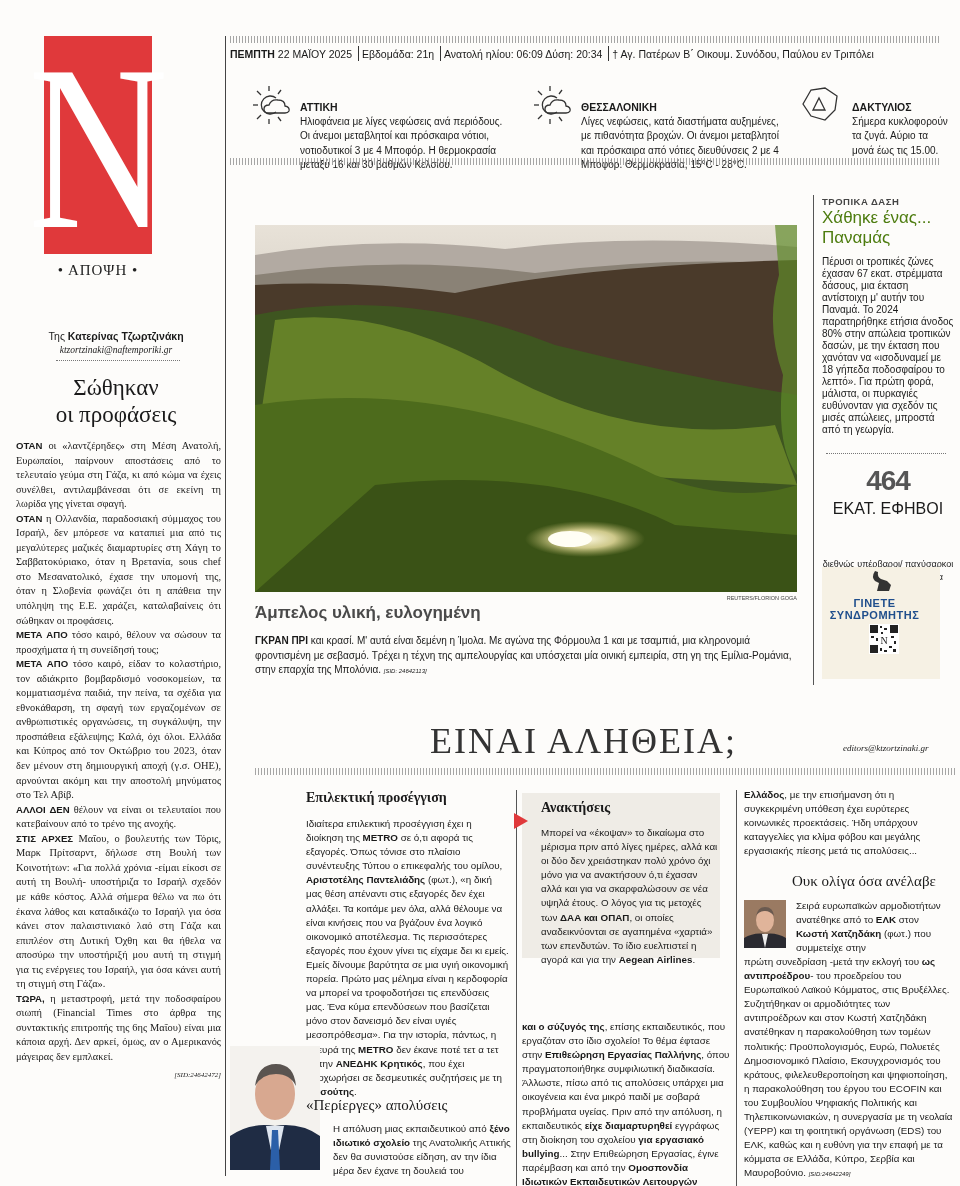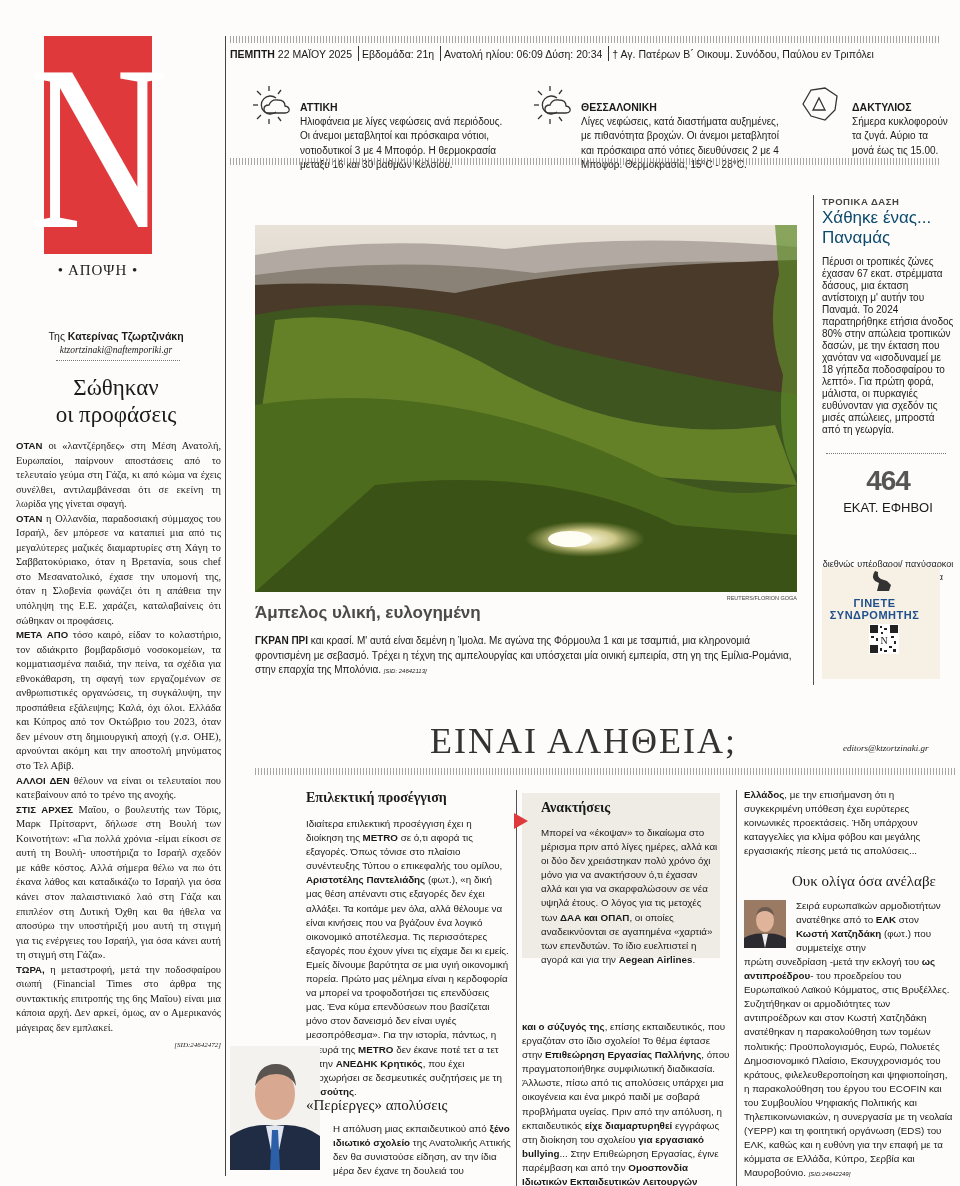--- a/index.html
+++ b/index.html
@@ -36,25 +36,25 @@
   
   #photo { left: 255px; top: 225px; width: 542px; height: 367px; overflow: hidden; background: #3d4a22; }
   #photo-credit { left: 700px; top: 595px; width: 97px; text-align: right; font-size: 5.5px; color:#444; }
   #photo-title { left: 255px; top: 603px; font-size: 17px; font-weight: bold; color:#4a4a4a; }
   #photo-body { left: 255px; top: 634px; width: 550px; font-size: 10px; line-height: 14.5px; }
   #photo-body .sid { font-size: 6px; font-style: italic; }
 
   
   #side-rule { left: 813px; top: 195px; width: 1px; height: 490px; background:#555; }
   #trop-kicker { left: 822px; top: 196px; font-size: 9.5px; font-weight: bold; color:#444; letter-spacing: .5px; }
-  #trop-title { left: 822px; top: 208px; font-size: 17px; line-height: 20px; color:#0c4a6e; }
+  #trop-title { left: 822px; top: 208px; font-size: 17px; line-height: 20px; color:#4d7c0f; }
   #trop-body { left: 822px; top: 256px; width: 132px; font-size: 10px; line-height: 12px; }
   #trop-dots { left: 826px; top: 453px; width: 120px; border-top: 1px dotted #777; }
   #stat-num { left: 822px; top: 465px; width: 132px; text-align:center; font-size: 28px; font-weight: bold; color:#555; letter-spacing: -1px; }
-  #stat-label { left: 822px; top: 500px; width: 132px; text-align:center; font-size: 13px; }
+  #stat-label { left: 822px; top: 500px; width: 132px; text-align:center; font-size: 16px; }
   #stat-body { left: 822px; top: 519px; width: 132px; text-align:center; font-size: 9px; line-height: 13px; margin-top: 39px; }
   #sub-box { left: 822px; top: 567px; width: 118px; height: 112px; background: #f6f1e4; }
   #sub-text { left: 822px; top: 597px; width: 105px; text-align:center; font-size: 11px; font-weight: bold; color:#1f4e8c; line-height: 12px; letter-spacing: .5px; }
   #qr { left: 869px; top: 624px; width: 30px; height: 30px; }
 
   
   #ea-title { left: 430px; top: 720px; font-family: "Liberation Serif", serif; font-size: 36px; letter-spacing: 2px; color:#333; font-weight: normal; }
   #ea-email { left: 843px; top: 743px; font-size: 9px; font-style: italic; font-family: "Liberation Serif", serif; }
   #ea-rule { left: 255px; top: 768px; width: 700px; }
   .vrule { width: 1px; background:#555; }
@@ -97,20 +97,21 @@
 </div>
 <div id="byline-email" class="abs">ktzortzinaki@naftemporiki.gr</div>
 <div id="byline-dots" class="abs"></div>
 <div id="op-title" class="abs">
   <div>Σώθηκαν</div>
   <div>οι προφάσεις</div>
 </div>
 <div id="op-body" class="abs">
     <p><span class="lead">ΟΤΑΝ</span><span> οι «λαντζέρηδες» στη Μέση Ανατολή, Ευρωπαίοι, παίρνουν αποστάσεις από το τελευταίο γεύμα στη Γάζα, κι από κώμα να έχεις συνέλθει, αντιλαμβάνεσαι ότι σε εκείνη τη λωρίδα γης γίνεται σφαγή.</span></p>
     <p><span class="lead">ΟΤΑΝ</span><span> η Ολλανδία, παραδοσιακή σύμμαχος του Ισραήλ, δεν μπόρεσε να καταπιεί μια από τις μεγαλύτερες μαζικές διαμαρτυρίες στη Χάγη το Σαββατοκύριακο, όταν η Βρετανία, sous chef στο Μεσανατολικό, έχασε την υπομονή της, όταν η Σλοβενία φωνάζει ότι η απάθεια την υπόληψη της Ε.Ε. χαράζει, καταλαβαίνεις ότι σώθηκαν οι προφάσεις.</span></p>
+    <p><span class="lead">ΜΕΤΑ ΑΠΟ</span><span> τόσο καιρό, θέλουν να σώσουν τα προσχήματα ή τη συνείδησή τους;</span></p>
     <p><span class="lead">ΜΕΤΑ ΑΠΟ</span><span> τόσο καιρό, είδαν το κολαστήριο, τον αδιάκριτο βομβαρδισμό νοσοκομείων, τα κομματιασμένα παιδιά, την πείνα, τα σχέδια για εθνοκάθαρση, τη σφαγή των εργαζομένων σε ανθρωπιστικές οργανώσεις, τη συγκάλυψη, την προσπάθεια εξάλειψης; Καλά, όχι όλοι. Ελλάδα και Κύπρος από τον Οκτώβριο του 2023, όταν δεν μένουν στη δημιουργική αποχή (γ.σ. ΟΗΕ), αρνούνται ακόμη και την αποστολή μηνύματος στο Τελ Αβίβ.</span></p>
     <p><span class="lead">ΑΛΛΟΙ ΔΕΝ</span><span> θέλουν να είναι οι τελευταίοι που κατεβαίνουν από το τρένο της ανοχής.</span></p>
     <p><span class="lead">ΣΤΙΣ ΑΡΧΕΣ</span><span> Μαΐου, ο βουλευτής των Τόρις, Μαρκ Πρίτσαρντ, δήλωσε στη Βουλή των Κοινοτήτων: «Για πολλά χρόνια -είμαι είκοσι σε αυτή τη Βουλή- υποστήριζα το Ισραήλ σχεδόν με κάθε κόστος. Αλλά σήμερα θέλω να πω ότι έκανα λάθος και καταδικάζω το Ισραήλ για όσα κάνει στον παλαιστινιακό λαό στη Γάζα και επιπλέον στη Δυτική Όχθη και θα ήθελα να αποσύρω την υποστήριξή μου αυτή τη στιγμή για τις ενέργειες του Ισραήλ, για όσα κάνει αυτή τη στιγμή στη Γάζα».</span></p>
     <p><span class="lead">ΤΩΡΑ,</span><span> η μεταστροφή, μετά την ποδοσφαίρου σιωπή (Financial Times στο άρθρα της συντακτικής επιτροπής της 6ης Μαΐου) είναι μια κάποια αρχή. Δεν αρκεί, όμως, αν ο Αμερικανός μάγειρας δεν εμπλακεί.</span></p>
     <span id="op-sid">[SID:24642472]</span>
   </div>
 
 <div id="top-rule" class="abs dotrule"></div>
 <div id="date-line" class="abs">
   <b>ΠΕΜΠΤΗ</b>

